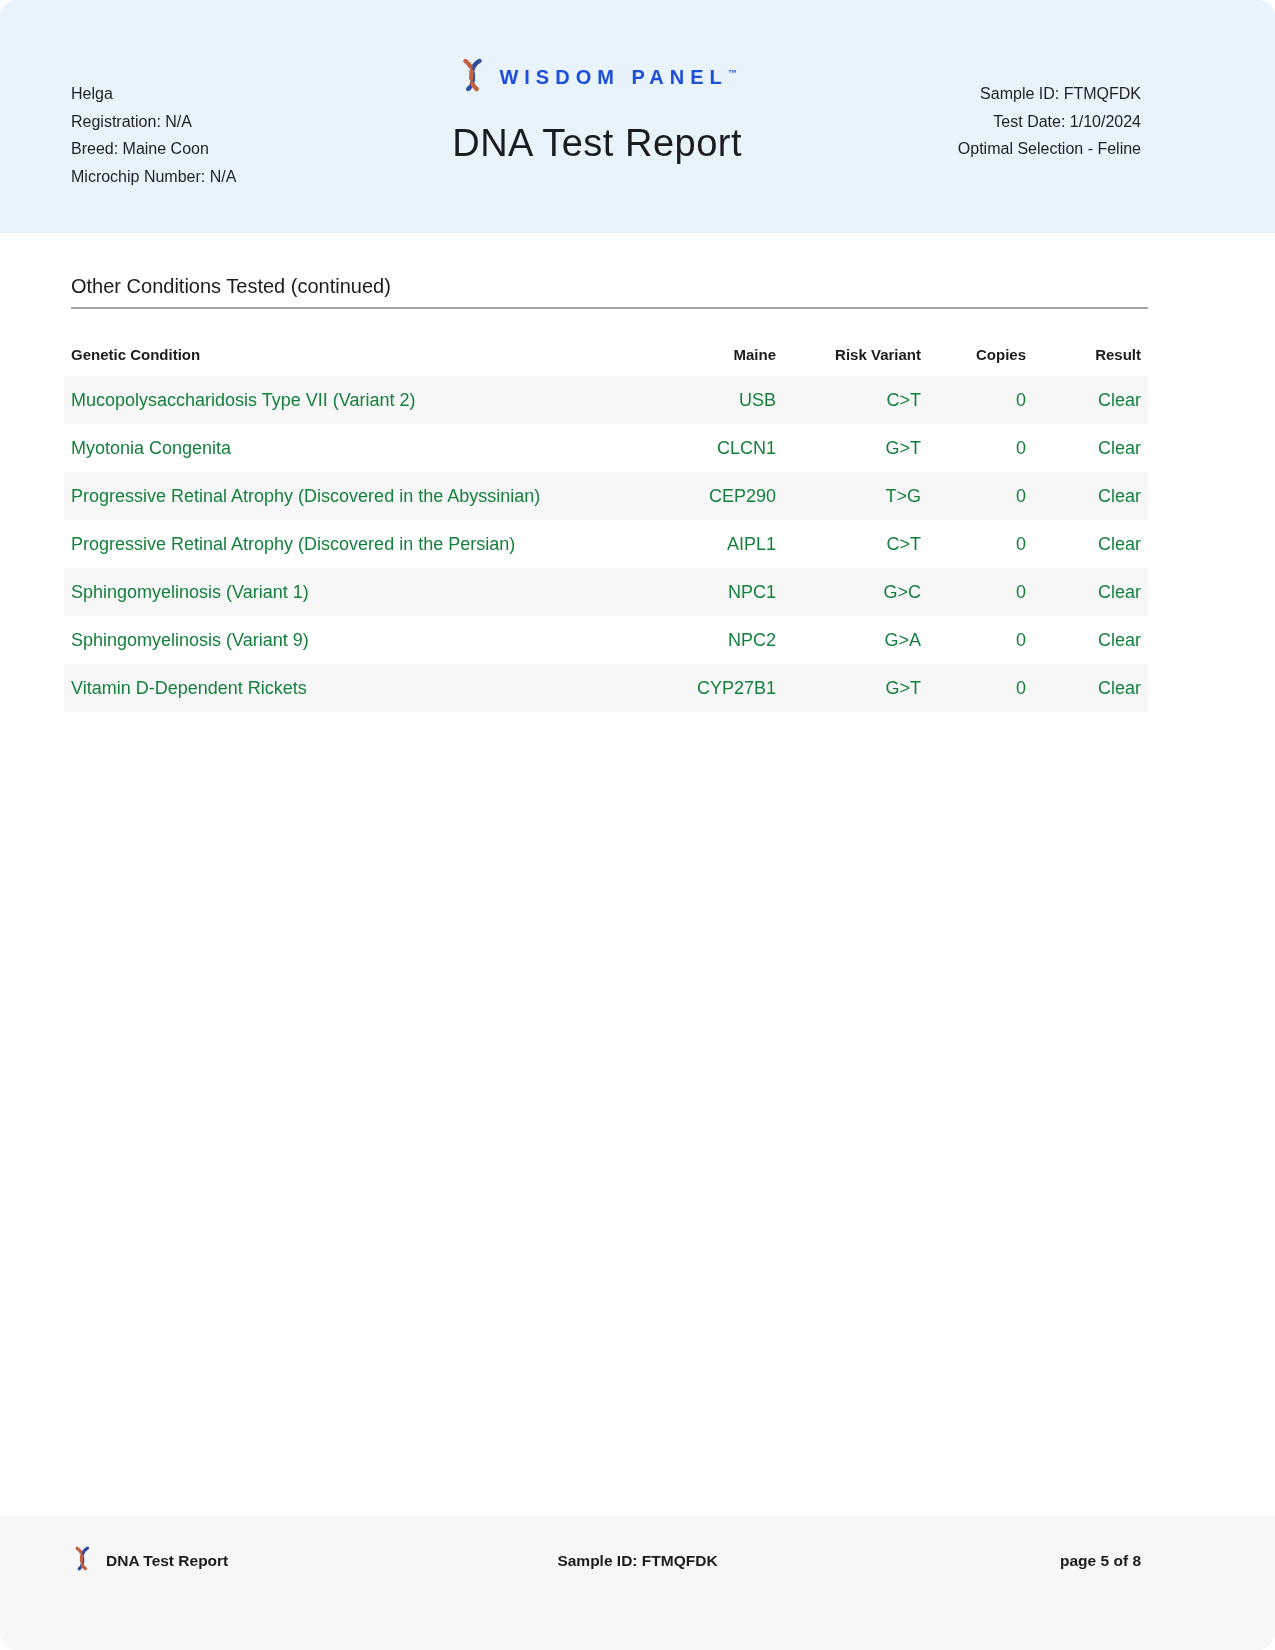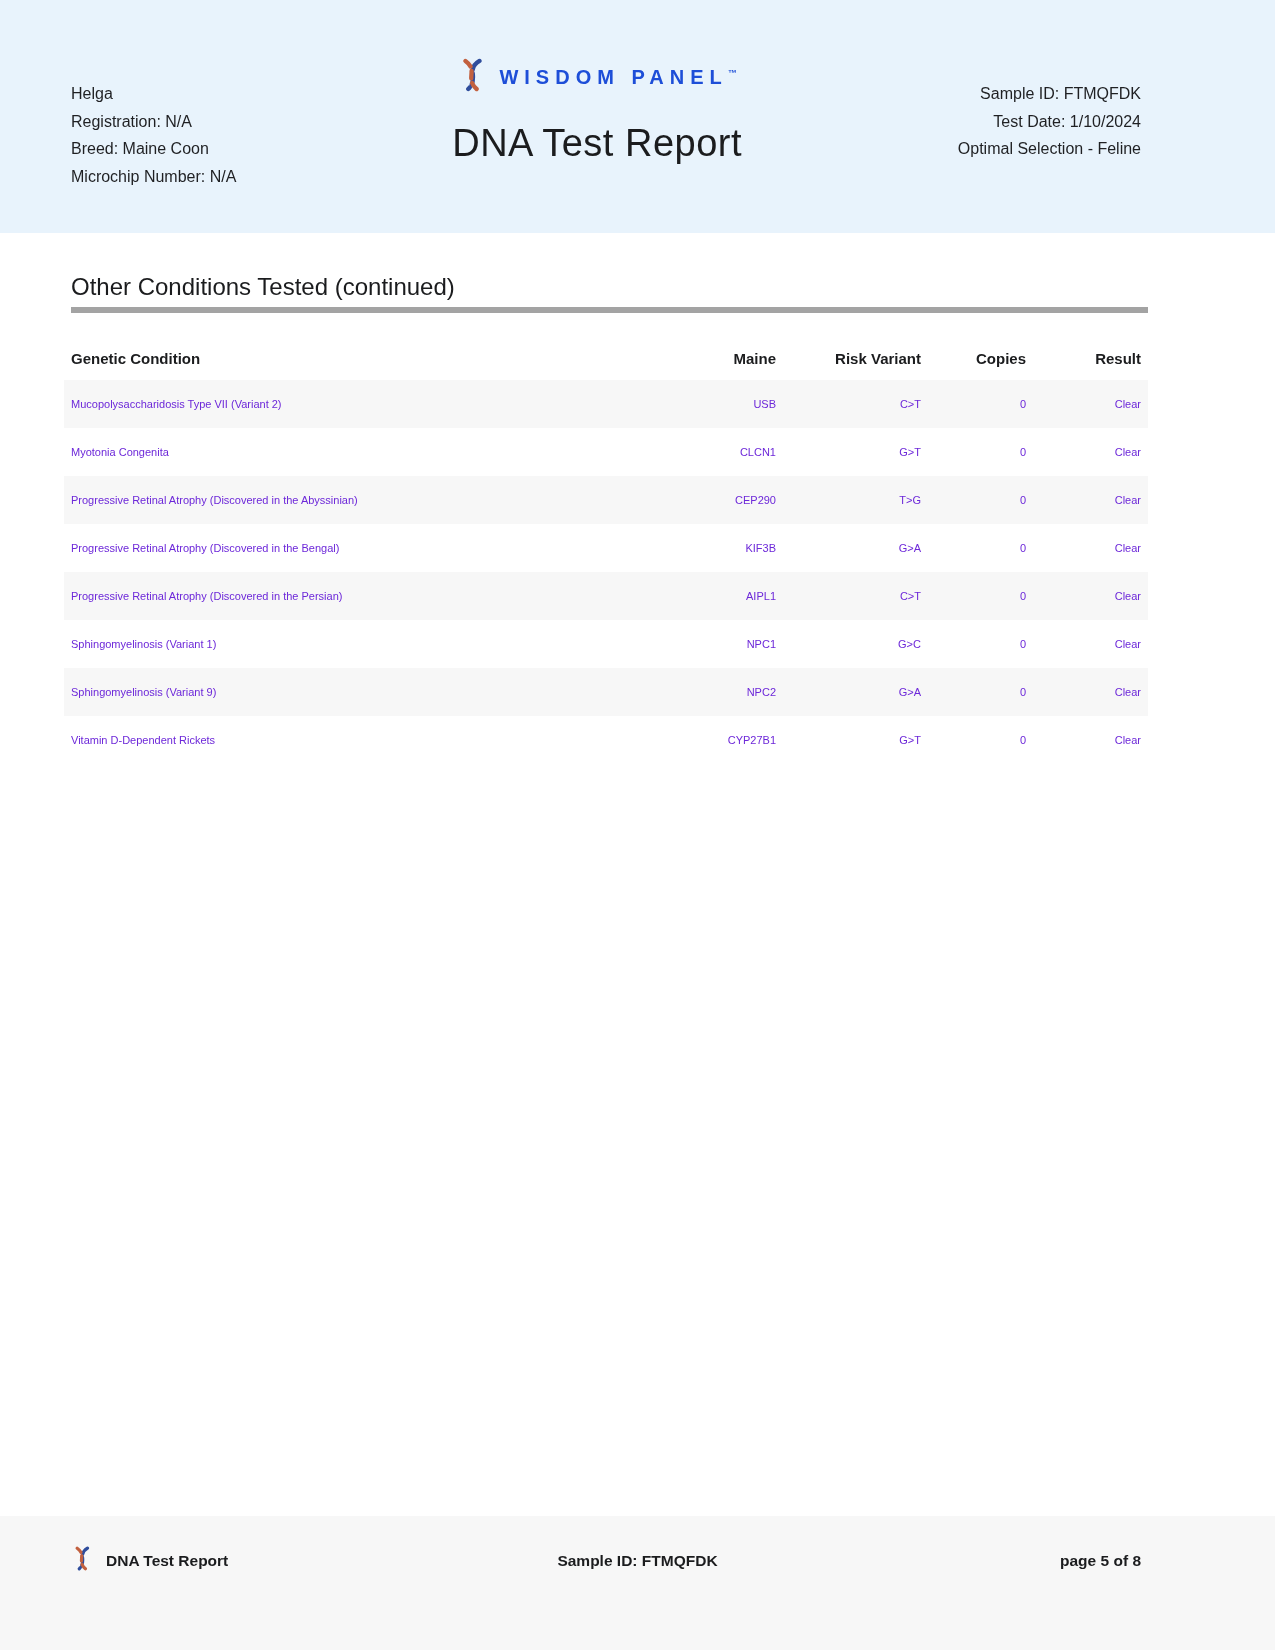--- a/index.html
+++ b/index.html
@@ -5,20 +5,21 @@
   * { margin: 0; padding: 0; box-sizing: border-box; }
   html, body { background: #ffffff; }
   body { font-family: "Liberation Sans", sans-serif; color: #212329; }
 
   .page {
     position: relative;
     width: 1275px;
     height: 1650px;
     background: #ffffff;
     overflow: hidden;
+    border-radius: 17px;
   }
 
   
   .report-header {
     height: 233px;
     background: #e8f3fc;
     display: flex;
     justify-content: space-between;
     padding: 0 134px 0 71px;
   }
@@ -38,46 +39,46 @@
     font-size: 38px;
     font-weight: normal;
     letter-spacing: 0.5px;
     color: #1b1c1e;
   }
 
   
   main { padding: 0 127px 0 64px; }
   .section-title {
     margin: 39px 0 0 7px;
-    font-size: 24px;
+    font-size: 20px;
     font-weight: normal;
     color: #1b1c1e;
     line-height: 29px;
     padding-bottom: 6px;
-    border-bottom: 6px solid #a3a3a3;
+    border-bottom: 2px solid #a3a3a3;
   }
 
   table.conditions {
     width: 100%;
     border-collapse: collapse;
     table-layout: fixed;
   }
   table.conditions th {
     font-size: 15px;
     font-weight: bold;
     color: #1b1c1e;
     padding: 36px 0 12px 0;
     text-align: right;
     line-height: 19px;
   }
   table.conditions th.col-condition { text-align: left; padding-left: 7px; }
   table.conditions td {
     height: 48px;
-    font-size: 11px;
-    color: #6d28d9;
+    font-size: 18px;
+    color: #15803d;
     text-align: right;
     vertical-align: middle;
   }
   table.conditions td.cell-condition { text-align: left; padding-left: 7px; }
   table.conditions td.cell-result { padding-right: 7px; }
   table.conditions th.col-result { padding-right: 7px; }
   tbody tr:nth-child(odd) { background: #f7f7f7; }
 
   .col-condition { width: auto; }
   .col-gene { width: 120px; }
@@ -167,27 +168,20 @@
       </tr>
 
       <tr>
         <td class="cell-condition">Progressive Retinal Atrophy (Discovered in the Abyssinian)</td>
         <td class="cell-gene">CEP290</td>
         <td class="cell-risk">T&gt;G</td>
         <td class="cell-copies">0</td>
         <td class="cell-result">Clear</td>
       </tr>
 
-      <tr>
-        <td class="cell-condition">Progressive Retinal Atrophy (Discovered in the Bengal)</td>
-        <td class="cell-gene">KIF3B</td>
-        <td class="cell-risk">G&gt;A</td>
-        <td class="cell-copies">0</td>
-        <td class="cell-result">Clear</td>
-      </tr>
 
       <tr>
         <td class="cell-condition">Progressive Retinal Atrophy (Discovered in the Persian)</td>
         <td class="cell-gene">AIPL1</td>
         <td class="cell-risk">C&gt;T</td>
         <td class="cell-copies">0</td>
         <td class="cell-result">Clear</td>
       </tr>
 
       <tr>

